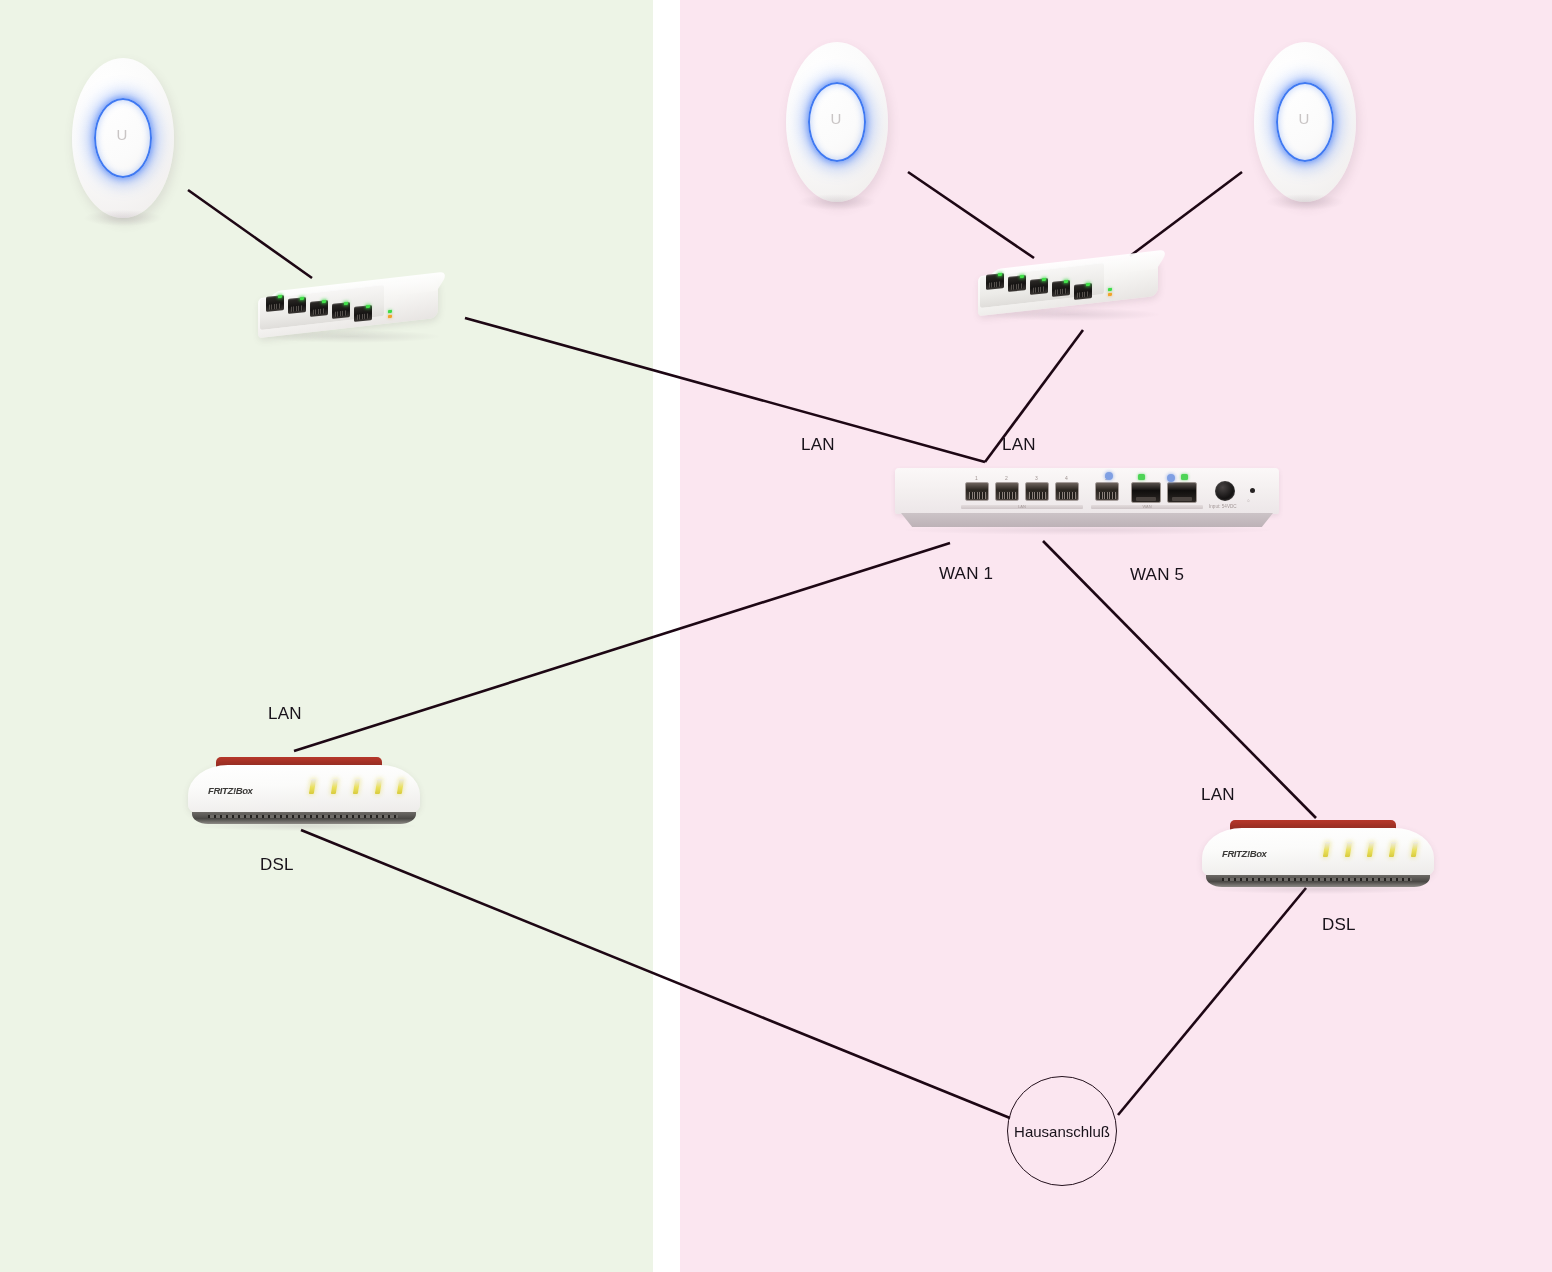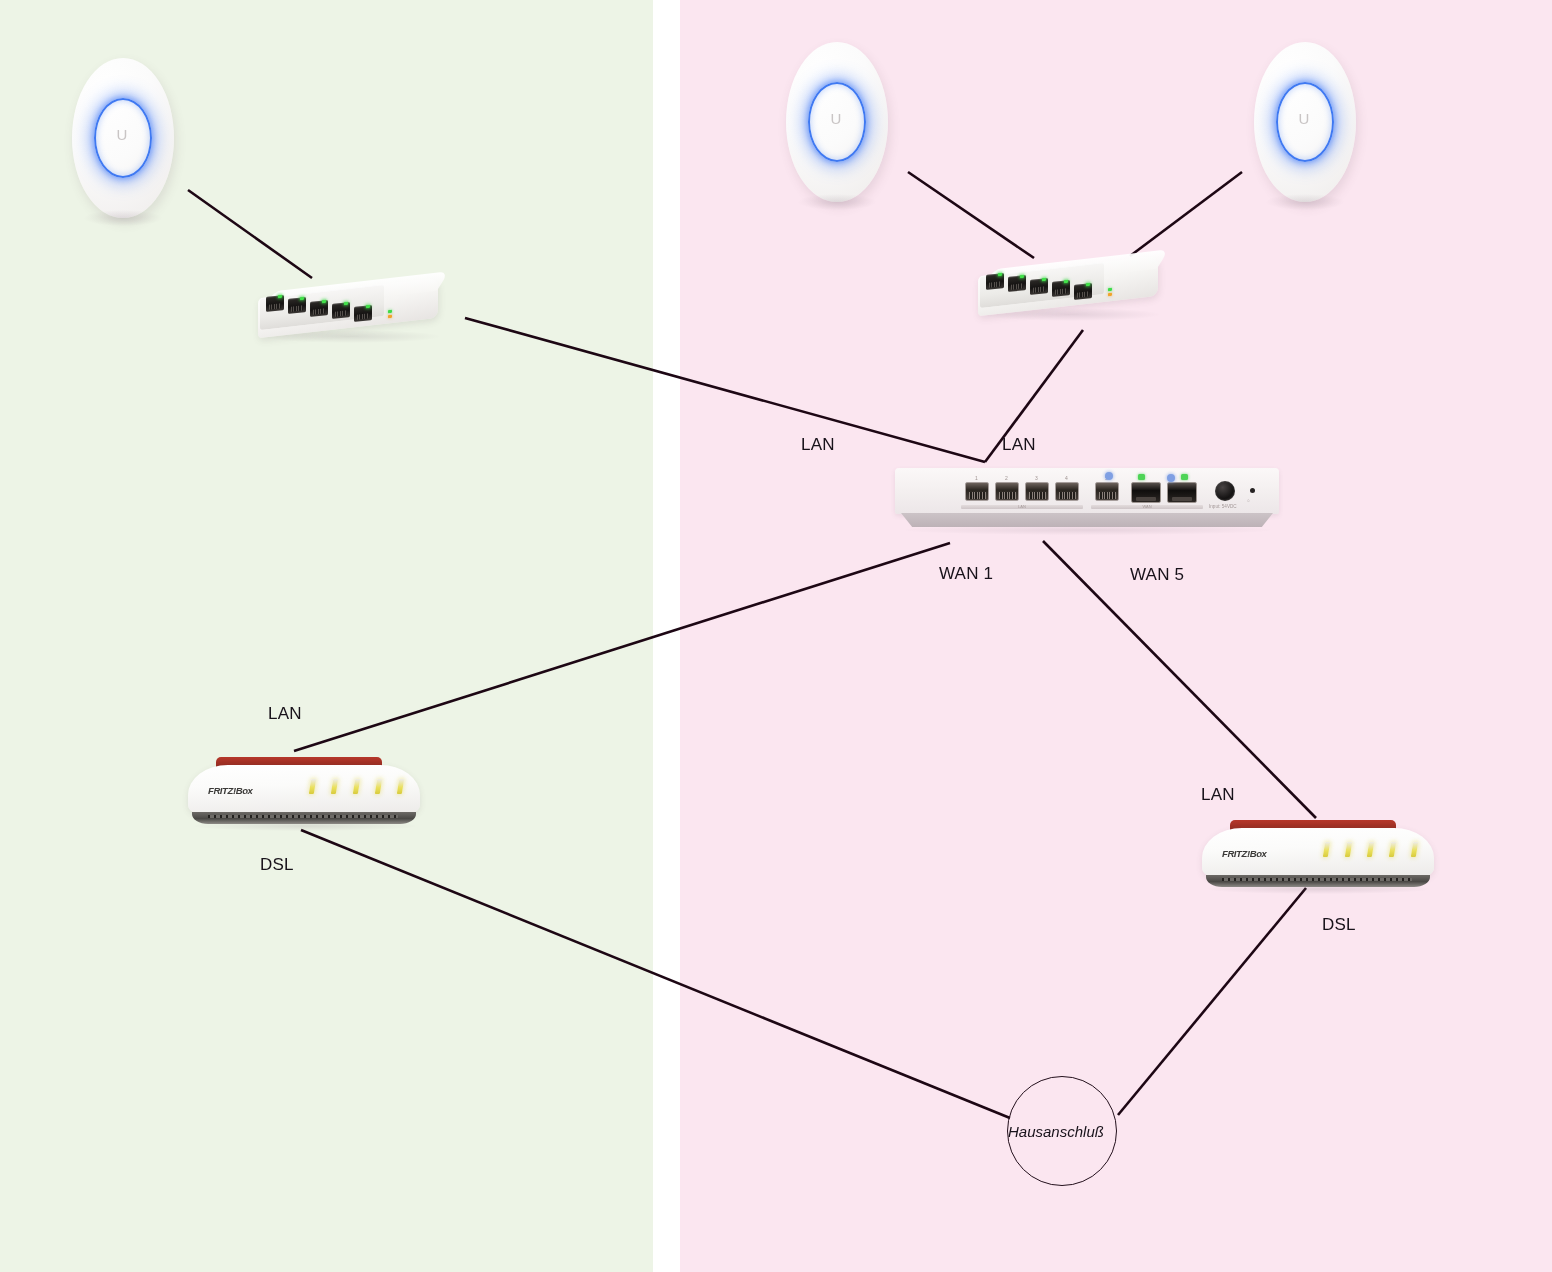--- a/index.html
+++ b/index.html
@@ -365,21 +365,21 @@
   
   .hausanschluss {
     position: absolute;
     width: 108px;
     height: 108px;
     border: 1.6px solid #23101c;
     border-radius: 50%;
     background: transparent;
     display: flex;
     align-items: center;
-    font-style: italic;
+    justify-content: center;
   }
   .hausanschluss span {
     font-size: 15px;
     color: #18121a;
     font-family: "Liberation Sans", sans-serif;
   }
 </style>
 </head>
 <body>
 

